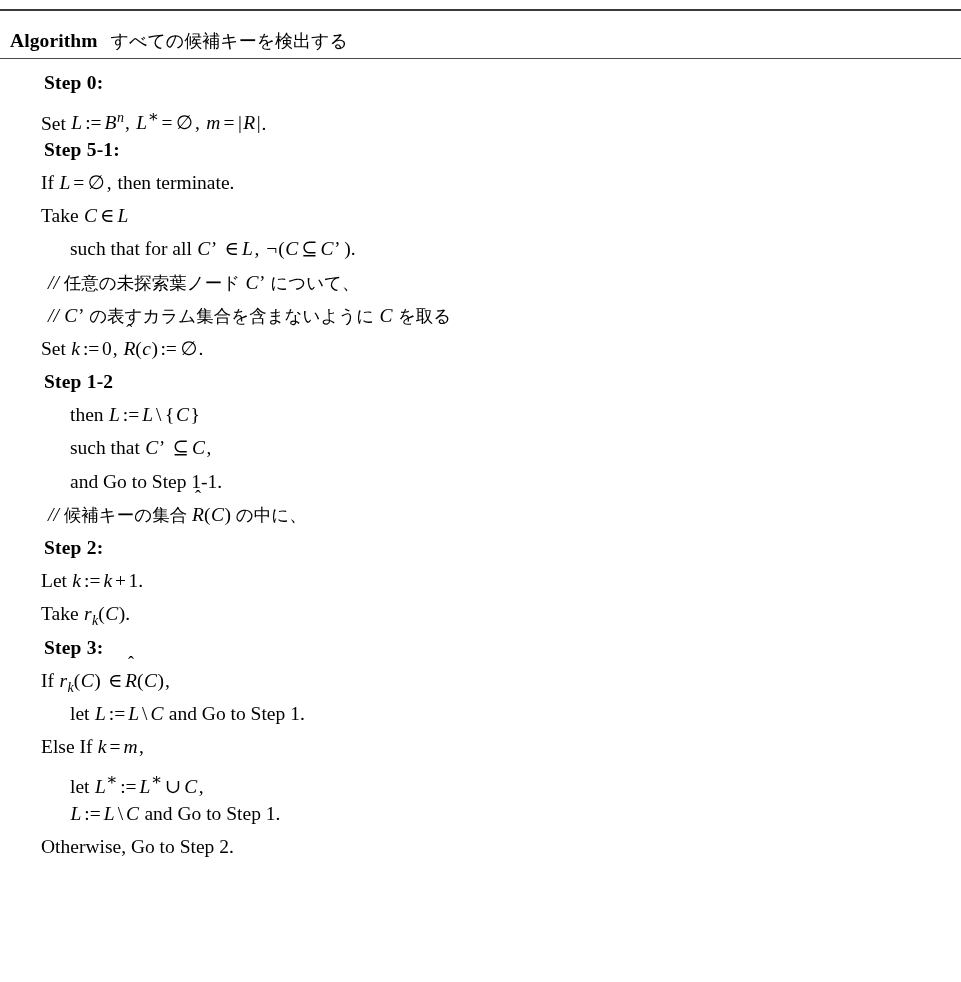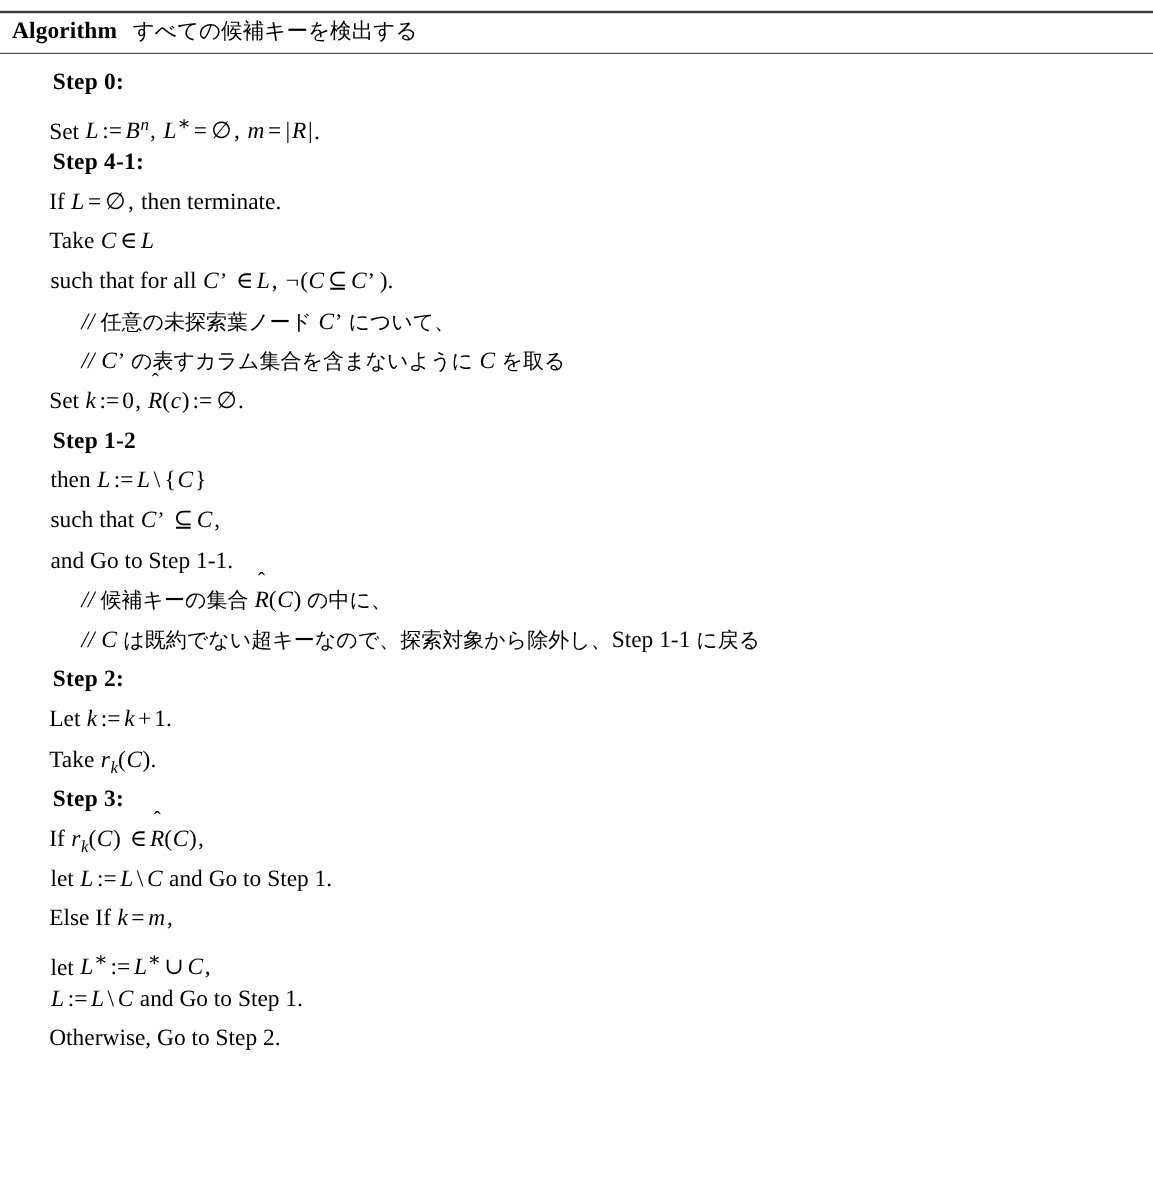--- a/index.html
+++ b/index.html
@@ -31,20 +31,21 @@
     height: 0;
     border-top: 1.4px solid #4a4a4a;
     margin: 0;
   }
 
   
   .caption-row {
     padding: 4px 0 5px 10px;
     white-space: nowrap;
     line-height: 1.25;
+    margin-top: 14px;
   }
   .caption-kw {
     font-weight: bold;
     font-size: 19.5px;
     letter-spacing: 0.1px;
   }
   .caption-title {
     font-size: 18px;
     margin-left: 13px;
     font-family: "DejaVu Sans", "Liberation Sans", sans-serif;
@@ -61,22 +62,22 @@
     height: 33.2px;
     white-space: nowrap;
     display: block;
   }
   .step-head {
     font-weight: bold;
     padding-left: 44px;
     letter-spacing: 0.2px;
   }
   .ind1 { padding-left: 41px; }
-  .ind2 { padding-left: 42px; }
-  .ind3 { padding-left: 68px; }
+  .ind2 { padding-left: 70px; }
+  .ind3 { padding-left: 48px; }
 
   
   .mi {
     font-family: "Liberation Serif", "DejaVu Serif", serif;
     font-style: italic;
     padding: 0 0.5px;
   }
   .mo {
     font-family: "Liberation Serif", "DejaVu Serif", serif;
     font-style: normal;
@@ -154,21 +155,21 @@
   </div>
 
   <div class="rule-mid"></div>
 
   <div class="algo-body">
 
     <div class="line step-head">Step 0:</div>
 
     <div class="line ind1"><span class="txt">Set</span> <span class="mi">L</span><span class="mo">:=</span><span class="mi">B</span><span class="sup">n</span><span class="mo-tight">,</span> <span class="mi">L</span><span class="supstar">∗</span><span class="mo">=</span><span class="mo-tight">∅</span><span class="mo-tight">,</span> <span class="mi">m</span><span class="mo">=</span><span class="mo-tight">|</span><span class="mi">R</span><span class="mo-tight">|</span>.</div>
 
-    <div class="line step-head">Step 4-1:</div>
+    <div class="line step-head">Step 5-1:</div>
 
     <div class="line ind1"><span class="txt">If</span> <span class="mi">L</span><span class="mo">=</span><span class="mo-tight">∅</span><span class="mo-tight">,</span> <span class="txt">then terminate.</span></div>
 
     <div class="line ind1"><span class="txt">Take</span> <span class="mi">C</span><span class="mo">∈</span><span class="mi">L</span></div>
 
     <div class="line ind2"><span class="txt">such that for all</span> <span class="mi">C</span><span class="prime">’</span> <span class="mo">∈</span><span class="mi">L</span><span class="mo-tight">,</span> <span class="mo-tight">¬</span>(<span class="mi">C</span><span class="mo">⊆</span><span class="mi">C</span><span class="prime">’</span> ).</div>
 
     <div class="line ind3"><span class="cmt-slash">//</span><span class="jp">任意の未探索葉ノード</span> <span class="mi">C</span><span class="prime">’</span> <span class="jp">について、</span></div>
 
     <div class="line ind3"><span class="cmt-slash">//</span><span class="mi">C</span><span class="prime">’</span> <span class="jp">の表すカラム集合を含まないように</span> <span class="mi">C</span> <span class="jp">を取る</span></div>
@@ -180,21 +181,20 @@
 
     <div class="line ind2"><span class="txt">then</span> <span class="mi">L</span><span class="mo">:=</span><span class="mi">L</span><span class="mo">\</span><span class="mo-tight">{</span><span class="mi">C</span><span class="mo-tight">}</span></div>
 
     <div class="line ind2"><span class="txt">such that</span> <span class="mi">C</span><span class="prime">’</span> <span class="mo">⊆</span><span class="mi">C</span><span class="mo-tight">,</span></div>
 
     <div class="line ind2"><span class="txt">and Go to Step 1-1.</span></div>
 
     <div class="line ind3"><span class="cmt-slash">//</span><span class="jp">候補キーの集合</span> <span class="hatwrap"><span class="hat">̂</span>R</span>(<span class="mi">C</span>) <span class="jp">の中に、</span></div>
 
 
-    <div class="line ind3"><span class="cmt-slash">//</span><span class="mi">C</span> <span class="jp">は既約でない超キーなので、探索対象から除外し、</span><span class="txt">Step 1-1</span> <span class="jp">に戻る</span></div>
 
     <div class="line step-head">Step 2:</div>
 
     <div class="line ind1"><span class="txt">Let</span> <span class="mi">k</span><span class="mo">:=</span><span class="mi">k</span><span class="mo">+</span><span class="mn">1</span>.</div>
 
     <div class="line ind1"><span class="txt">Take</span> <span class="mi">r</span><span class="sub">k</span>(<span class="mi">C</span>).</div>
 
     <div class="line step-head">Step 3:</div>
 
     <div class="line ind1"><span class="txt">If</span> <span class="mi">r</span><span class="sub">k</span>(<span class="mi">C</span>) <span class="mo">∈</span><span class="hatwrap"><span class="hat">̂</span>R</span>(<span class="mi">C</span>)<span class="mo-tight">,</span></div>

